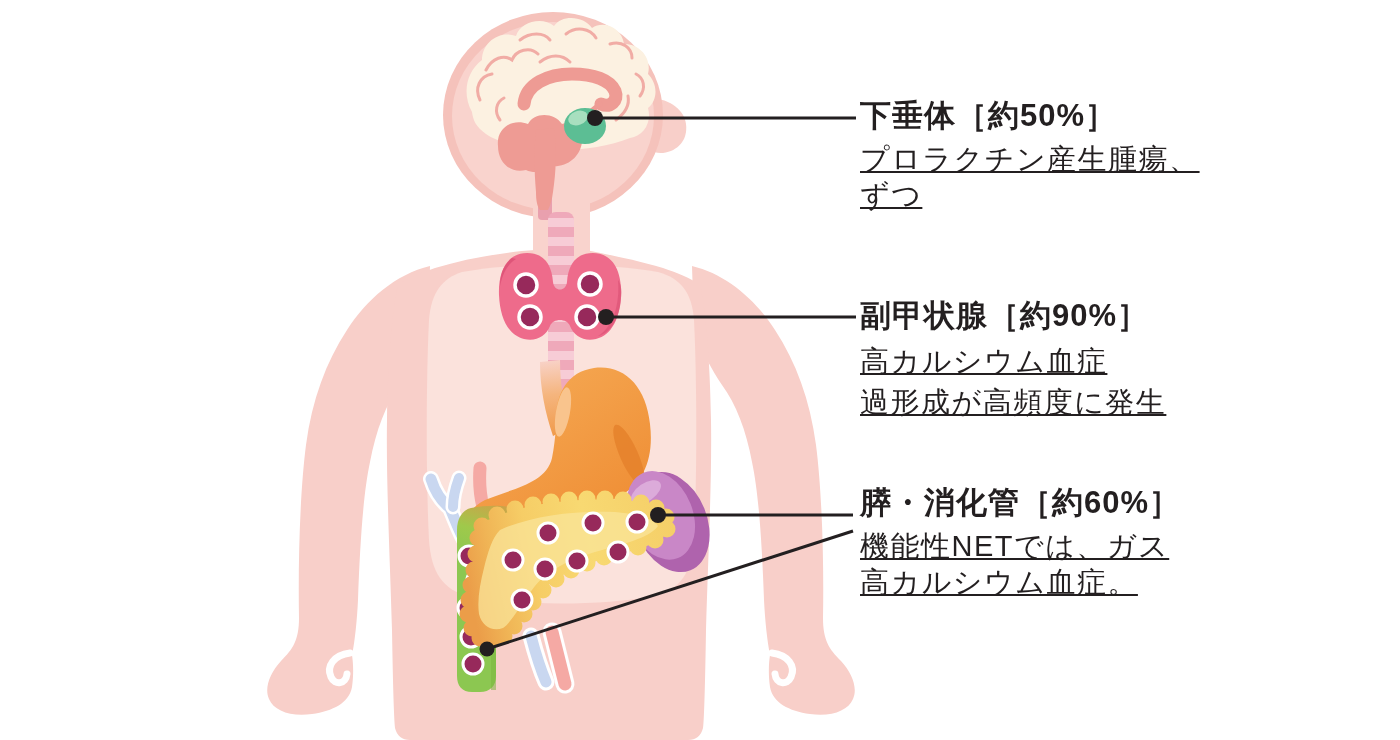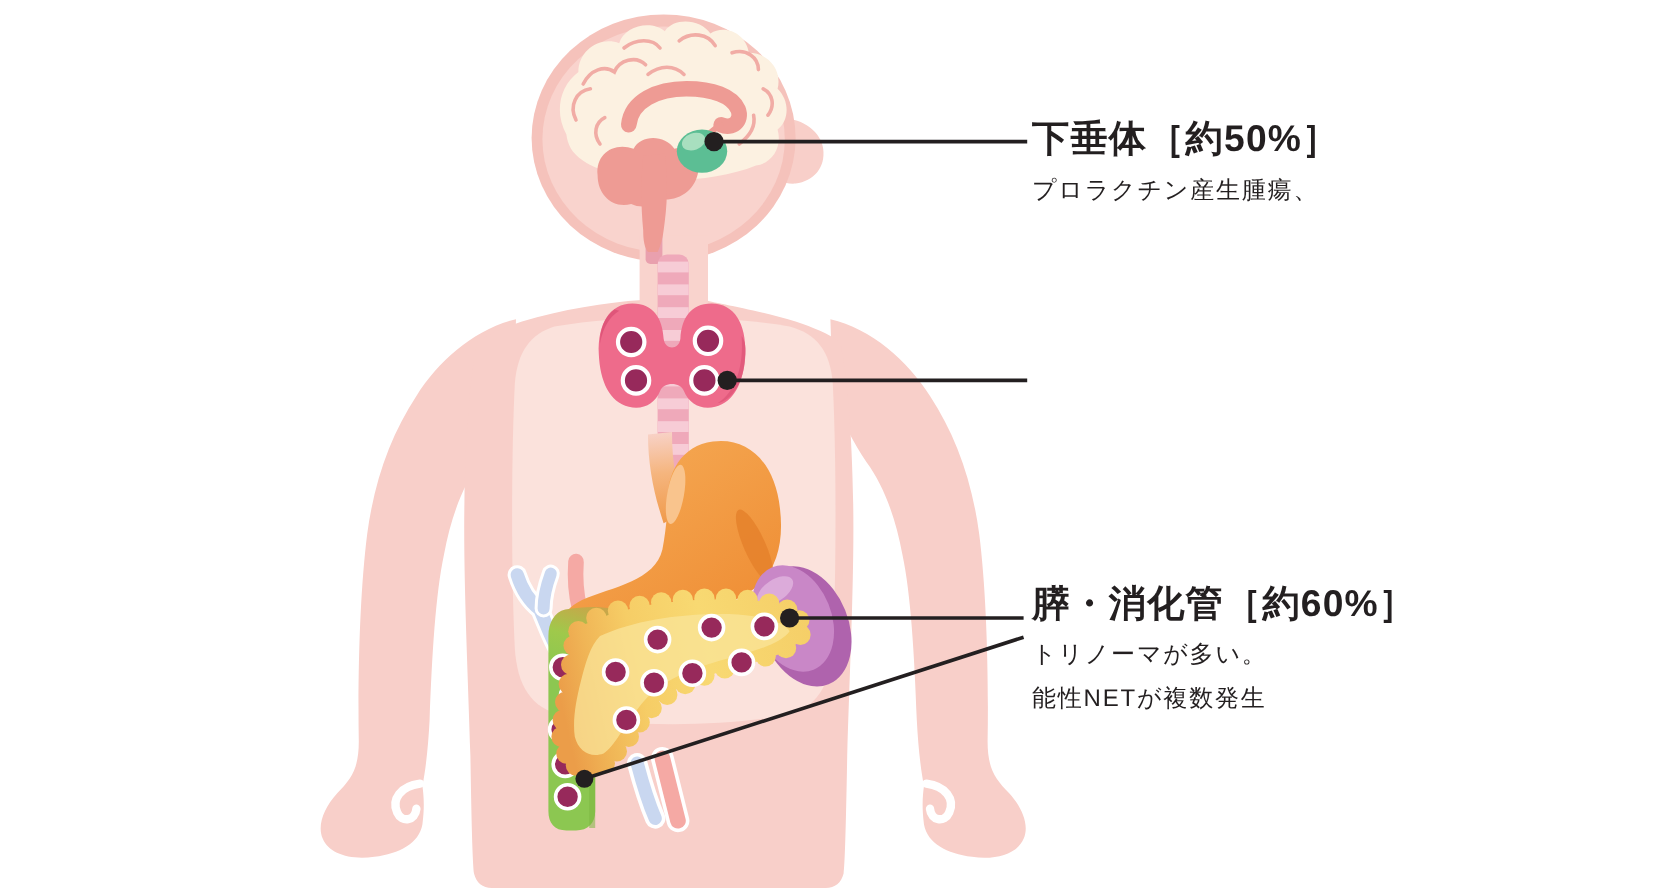--- a/index.html
+++ b/index.html
@@ -11,21 +11,21 @@
     overflow:hidden;
     font-family:"Liberation Sans", sans-serif;
   }
   #art { position:absolute; left:0; top:0; width:1400px; height:740px; }
   .label { position:absolute; left:860px; color:#231f20; }
   .label-title {
     font-size:31px; font-weight:bold; line-height:40px;
     letter-spacing:1px; margin-bottom:5px; white-space:nowrap;
   }
   .label-line {
-    font-size:20px; line-height:36px; letter-spacing:1.5px; white-space:nowrap;
+    font-size:29px; line-height:36px; letter-spacing:1.5px; white-space:nowrap;text-decoration:underline;
   }
   .lh41 .label-line { line-height:41px; }
 </style>
 </head>
 <body>
 
 <div id="stage">
 
 <svg id="art" viewBox="0 0 1400 740" xmlns="http://www.w3.org/2000/svg">
   <defs>
@@ -267,22 +267,28 @@
     <circle cx="595" cy="118" r="8"></circle>
     <circle cx="606" cy="317" r="8"></circle>
     <circle cx="658" cy="515" r="8"></circle>
     <circle cx="487" cy="649" r="7.5"></circle>
   </g>
 </svg>
 
   <div class="label" style="top:96px">
     <div class="label-title">下垂体［約50%］</div>
     <div class="label-line">プロラクチン産生腫瘍、</div>
+    <div class="label-line">ずつ</div>
   </div>
 
+  <div class="label lh41" style="top:296px">
+    <div class="label-title">副甲状腺［約90%］</div>
+    <div class="label-line">高カルシウム血症</div>
+    <div class="label-line">過形成が高頻度に発生</div>
+  </div>
 
   <div class="label" style="top:483px">
     <div class="label-title">膵・消化管［約60%］</div>
-    <div class="label-line">トリノーマが多い。</div>
-    <div class="label-line">能性NETが複数発生</div>
+    <div class="label-line">機能性NETでは、ガス</div>
+    <div class="label-line">高カルシウム血症。</div>
   </div>
 
 </div>
 
 </body></html>

